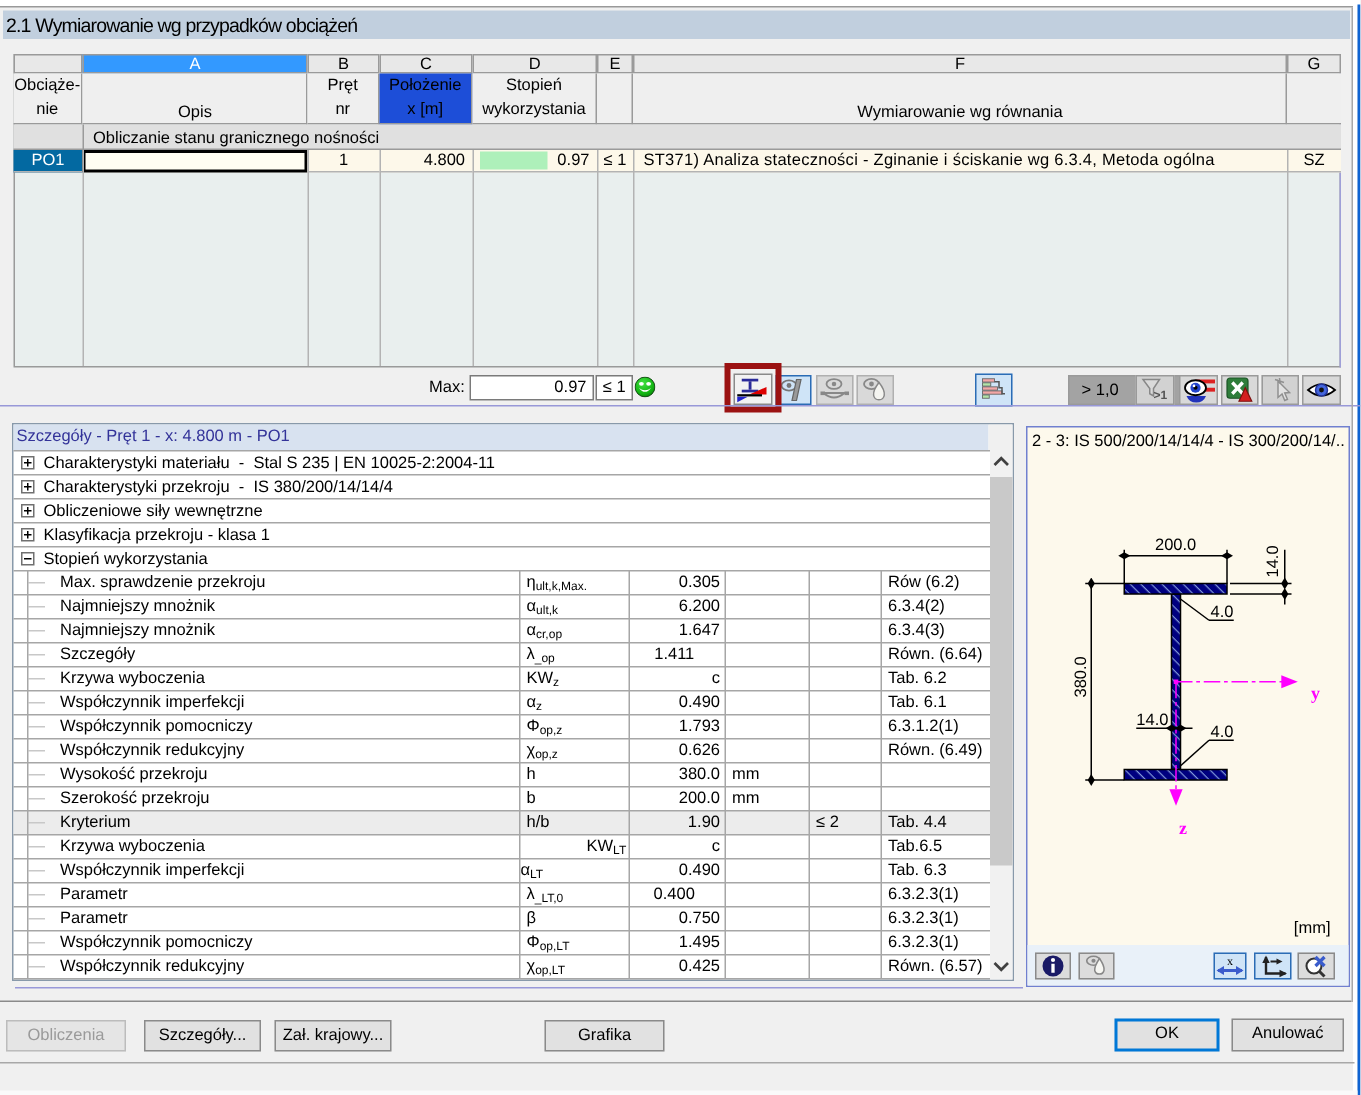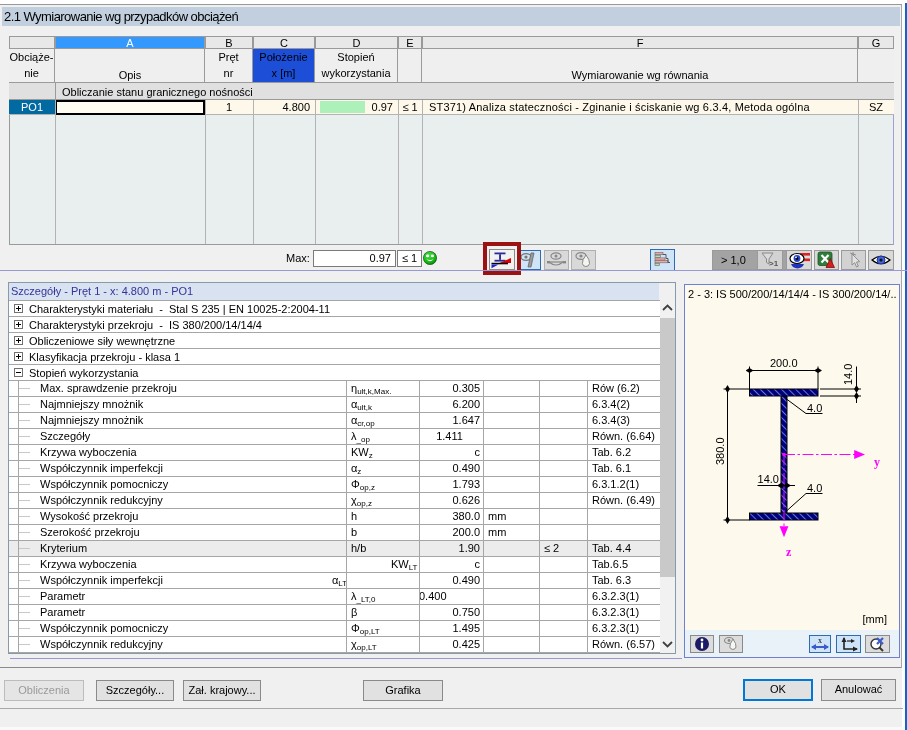--- a/index.html
+++ b/index.html
@@ -253,27 +253,27 @@
     <div class="abs" style="left:419px;top:542px;width:61px;text-align:right;">1.90</div>
     <div class="abs" style="left:544px;top:542px;">≤ 2</div>
     <div class="abs" style="left:592px;top:542px;">Tab. 4.4</div>
     <div class="abs" style="left:19px;top:564px;width:11px;height:1px;background:#c8c8c8;"></div>
     <div class="abs" style="left:40px;top:558px;">Krzywa wyboczenia</div>
     <div class="abs" style="left:351px;top:558px;margin-left:40px;">KW<sub>LT</sub></div>
     <div class="abs" style="left:419px;top:558px;width:61px;text-align:right;">c</div>
     <div class="abs" style="left:592px;top:558px;">Tab.6.5</div>
     <div class="abs" style="left:19px;top:580px;width:11px;height:1px;background:#c8c8c8;"></div>
     <div class="abs" style="left:40px;top:574px;">Współczynnik imperfekcji</div>
-    <div class="abs" style="left:332px;top:574px;">α<sub>LT</sub></div>
+    <div class="abs" style="left:347px;top:574px;">α<sub>LT</sub></div>
     <div class="abs" style="left:419px;top:574px;width:61px;text-align:right;">0.490</div>
     <div class="abs" style="left:592px;top:574px;">Tab. 6.3</div>
     <div class="abs" style="left:19px;top:596px;width:11px;height:1px;background:#c8c8c8;"></div>
     <div class="abs" style="left:40px;top:590px;">Parametr</div>
     <div class="abs" style="left:351px;top:590px;">λ<sub>_LT,0</sub></div>
-    <div class="abs" style="left:419px;top:590px;width:61px;text-align:left;">0.400</div>
+    <div class="abs" style="left:419px;top:590px;width:61px;text-align:center;">0.400</div>
     <div class="abs" style="left:592px;top:590px;">6.3.2.3(1)</div>
     <div class="abs" style="left:19px;top:612px;width:11px;height:1px;background:#c8c8c8;"></div>
     <div class="abs" style="left:40px;top:606px;">Parametr</div>
     <div class="abs" style="left:351px;top:606px;">β</div>
     <div class="abs" style="left:419px;top:606px;width:61px;text-align:right;">0.750</div>
     <div class="abs" style="left:592px;top:606px;">6.3.2.3(1)</div>
     <div class="abs" style="left:19px;top:628px;width:11px;height:1px;background:#c8c8c8;"></div>
     <div class="abs" style="left:40px;top:622px;">Współczynnik pomocniczy</div>
     <div class="abs" style="left:351px;top:622px;">Φ<sub>op,LT</sub></div>
     <div class="abs" style="left:419px;top:622px;width:61px;text-align:right;">1.495</div>

